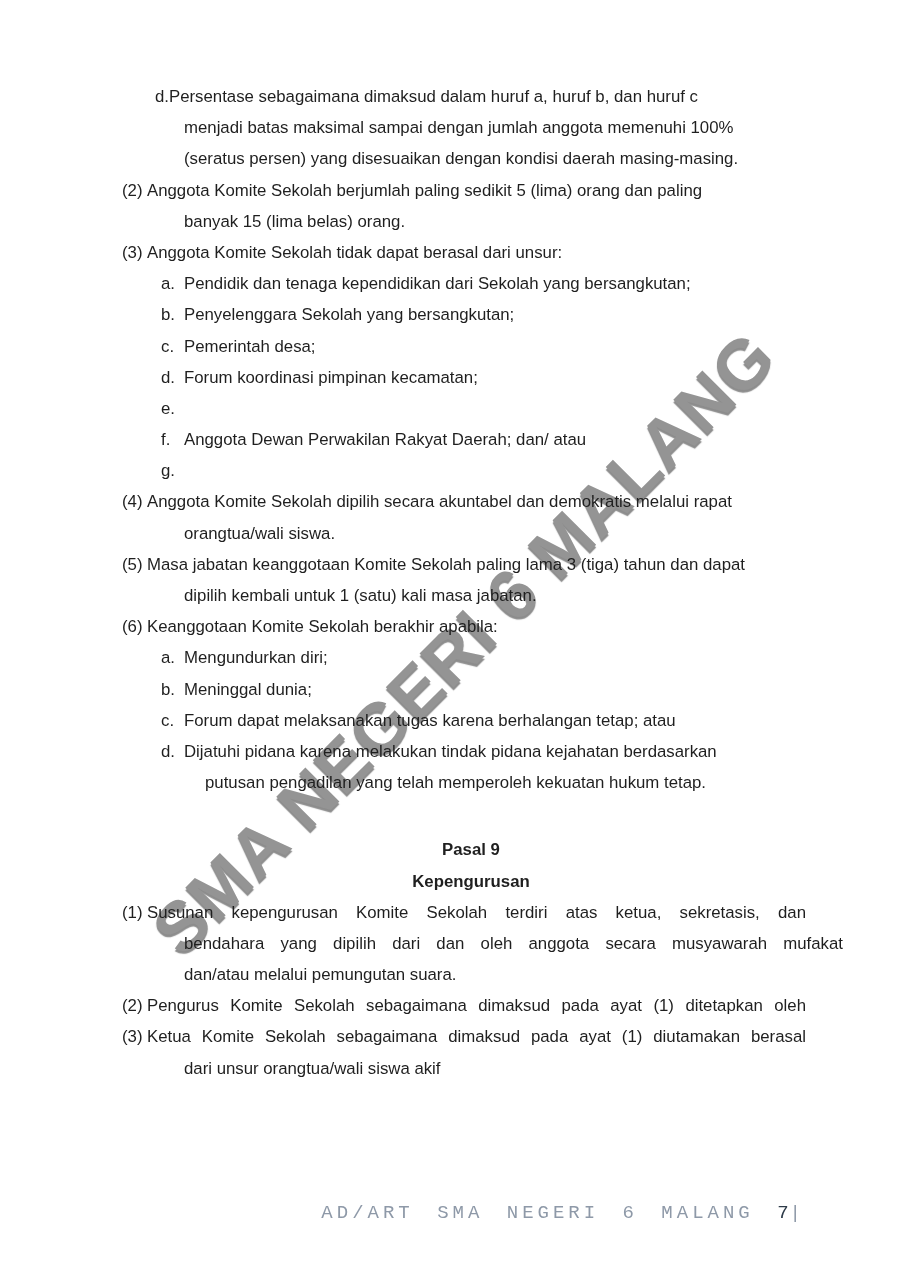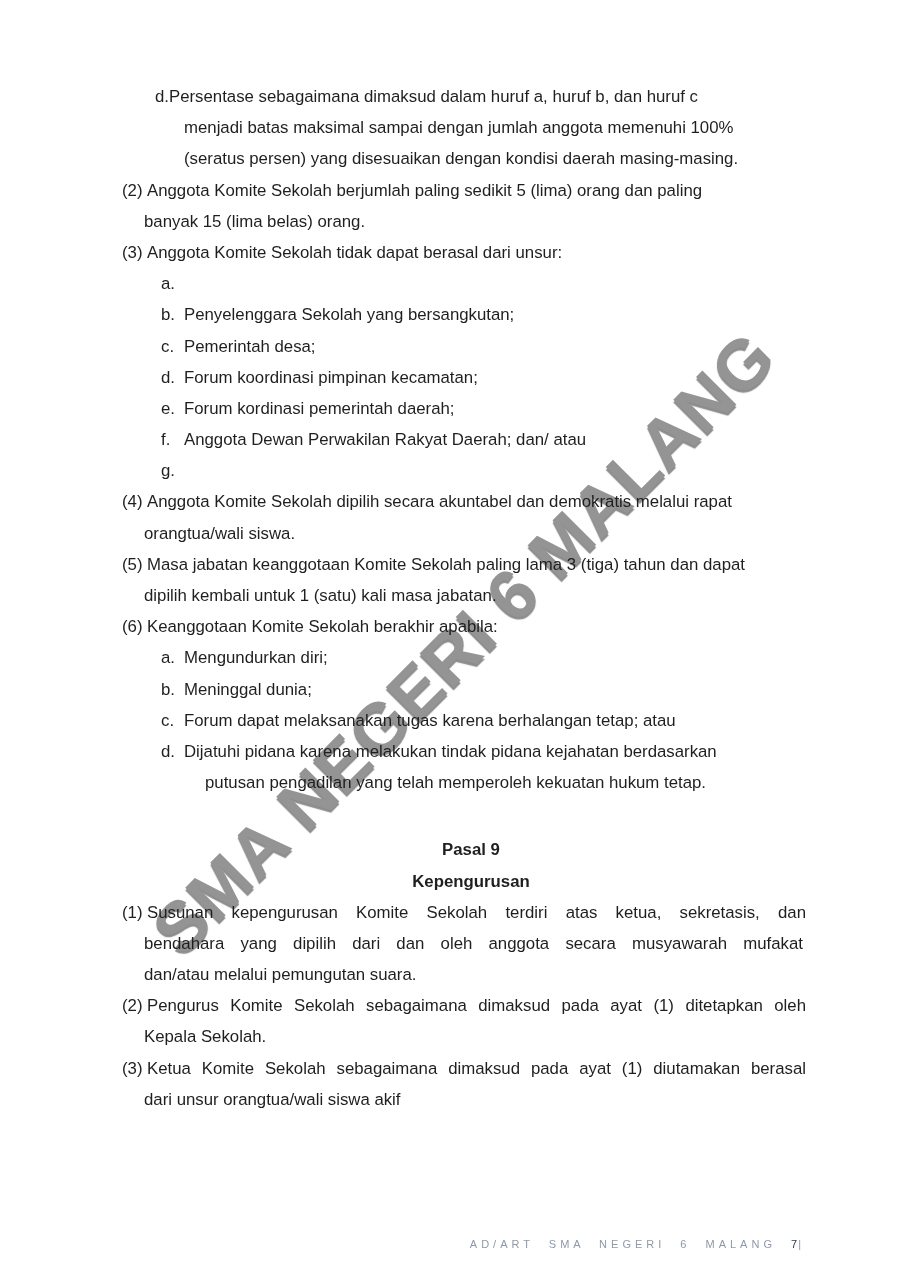--- a/index.html
+++ b/index.html
@@ -51,21 +51,21 @@
   }
   .line .mk { position: absolute; top: 0; }
   .line .tx { display: inline-block; }
 
   .sub-top .mk   { left: 33px; }
   .sub-top .tx   { margin-left: 47px; }
   .num .mk       { left: 0; }
   .num .tx       { margin-left: 25px; }
   .sub .mk       { left: 39px; }
   .sub .tx       { margin-left: 62px; }
-  .cont-num .tx  { margin-left: 22px; }
+  .cont-num .tx  { margin-left: 62px; }
   .cont-sub .tx  { margin-left: 62px; text-align: center; }
   .cont-sub2 .tx { margin-left: 83px; }
 
   .heading {
     text-align: center;
     font-weight: bold;
   }
   .spacer { height: 36px; }
 
   .j { white-space: normal; }
@@ -75,48 +75,47 @@
     width: 659px;
     text-align: justify;
     text-align-last: justify;
   }
 
   .footer {
     position: absolute;
     top: 1202px;
     right: 95px;
     z-index: 2;
-    font-family: Liberation Sans, sans-serif;
-    font-size: 11px;
+    font-family: Liberation Mono, monospace;
+    font-size: 19px;
     letter-spacing: 4px;
     word-spacing: 8px;
     white-space: nowrap;
-    margin-top: 36px;
   }
   .footer .pg { letter-spacing: 1px; }
 </style>
 </head>
 <body>
 
 <div class="page">
 
   <div class="watermark" style="color: rgb(125, 125, 125);">SMA NEGERI 6 MALANG</div>
 
   <div class="content">
       <div class="line sub-top"><span class="mk">d.</span><span class="tx">Persentase sebagaimana dimaksud dalam huruf a, huruf b, dan huruf c</span></div>
       <div class="line cont-sub"><span class="tx">menjadi batas maksimal sampai dengan jumlah anggota memenuhi 100%</span></div>
       <div class="line cont-sub"><span class="tx">(seratus persen) yang disesuaikan dengan kondisi daerah masing-masing.</span></div>
       <div class="line num"><span class="mk">(2)</span><span class="tx">Anggota Komite Sekolah berjumlah paling sedikit 5 (lima) orang dan paling</span></div>
       <div class="line cont-num"><span class="tx">banyak 15 (lima belas) orang.</span></div>
       <div class="line num"><span class="mk">(3)</span><span class="tx">Anggota Komite Sekolah tidak dapat berasal dari unsur:</span></div>
-      <div class="line sub"><span class="mk">a.</span></div>
+      <div class="line sub"><span class="mk">a.</span><span class="tx">Pendidik dan tenaga kependidikan dari Sekolah yang bersangkutan;</span></div>
       <div class="line sub"><span class="mk">b.</span><span class="tx">Penyelenggara Sekolah yang bersangkutan;</span></div>
       <div class="line sub"><span class="mk">c.</span><span class="tx">Pemerintah desa;</span></div>
       <div class="line sub"><span class="mk">d.</span><span class="tx">Forum koordinasi pimpinan kecamatan;</span></div>
-      <div class="line sub"><span class="mk">e.</span><span class="tx">Forum kordinasi pemerintah daerah;</span></div>
+      <div class="line sub"><span class="mk">e.</span></div>
       <div class="line sub"><span class="mk">f.</span><span class="tx">Anggota Dewan Perwakilan Rakyat Daerah; dan/ atau</span></div>
       <div class="line sub"><span class="mk">g.</span></div>
       <div class="line num"><span class="mk">(4)</span><span class="tx">Anggota Komite Sekolah dipilih secara akuntabel dan demokratis melalui rapat</span></div>
       <div class="line cont-num"><span class="tx">orangtua/wali siswa.</span></div>
       <div class="line num"><span class="mk">(5)</span><span class="tx">Masa jabatan keanggotaan Komite Sekolah paling lama 3 (tiga) tahun dan dapat</span></div>
       <div class="line cont-num"><span class="tx">dipilih kembali untuk 1 (satu) kali masa jabatan.</span></div>
       <div class="line num"><span class="mk">(6)</span><span class="tx">Keanggotaan Komite Sekolah berakhir apabila:</span></div>
       <div class="line sub"><span class="mk">a.</span><span class="tx">Mengundurkan diri;</span></div>
       <div class="line sub"><span class="mk">b.</span><span class="tx">Meninggal dunia;</span></div>
       <div class="line sub"><span class="mk">c.</span><span class="tx">Forum dapat melaksanakan tugas karena berhalangan tetap; atau</span></div>
@@ -130,21 +129,20 @@
         <span class="tx">Susunan kepengurusan Komite Sekolah terdiri atas ketua, sekretasis, dan</span>
       </div>
       <div class="line cont-num j">
         <span class="tx">bendahara yang dipilih dari dan oleh anggota secara musyawarah mufakat</span>
       </div>
       <div class="line cont-num"><span class="tx">dan/atau melalui pemungutan suara.</span></div>
       <div class="line num j">
         <span class="mk">(2)</span>
         <span class="tx">Pengurus Komite Sekolah sebagaimana dimaksud pada ayat (1) ditetapkan oleh</span>
       </div>
-      <div class="line cont-num"><span class="tx">Kepala Sekolah.</span></div>
       <div class="line num j">
         <span class="mk">(3)</span>
         <span class="tx">Ketua Komite Sekolah sebagaimana dimaksud pada ayat (1) diutamakan berasal</span>
       </div>
       <div class="line cont-num"><span class="tx">dari unsur orangtua/wali siswa akif</span></div>
     </div>
 
   <div class="footer">
     <span style="color: rgb(142, 153, 168);">AD/ART SMA NEGERI 6 MALANG</span><span> </span><span class="pg" style="color: rgb(46, 59, 73);">7</span><span class="sep" style="color: rgb(142, 153, 168);">|</span>
   </div>

